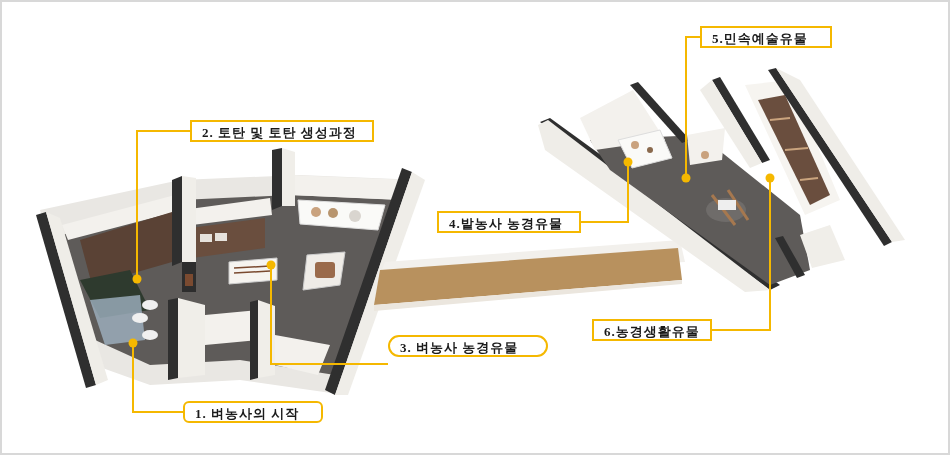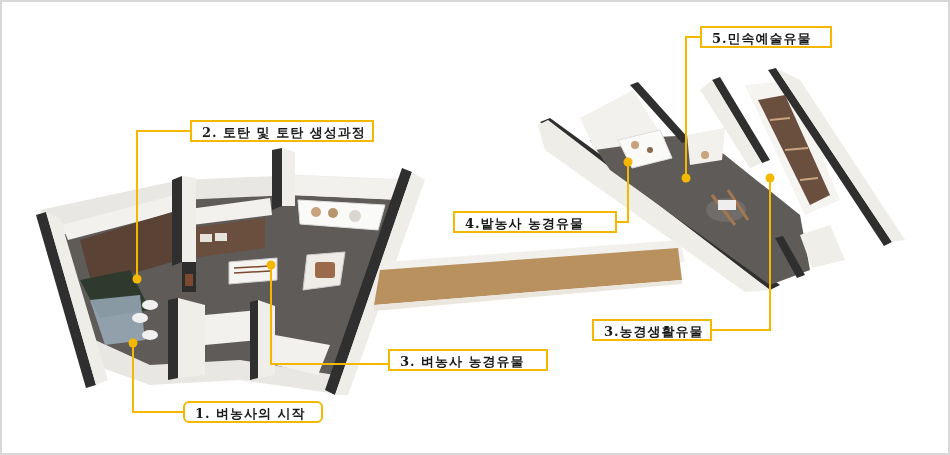--- a/index.html
+++ b/index.html
@@ -2,21 +2,21 @@
 <html><head>
 <meta charset="utf-8">
 <style>
   html, body { margin: 0; padding: 0; background: #ffffff; }
   body { width: 950px; height: 455px; overflow: hidden; font-family: "DejaVu Serif", "Liberation Serif", serif; }
   .frame { position: absolute; left: 0; top: 0; width: 946px; height: 451px; border: 2px solid #d8d8d8; background: #fff; }
   .scene { position: absolute; left: 0; top: 0; width: 950px; height: 455px; }
   .label-box {
     position: absolute; height: 22px; line-height: 22px; padding: 0 10px;
     background: #ffffff; border: 2px solid #f5b800; box-sizing: border-box;
-    font-size: 13px; font-weight: bold; color: #1a1a1a; white-space: nowrap; letter-spacing: 1px;
+    font-size: 13px; font-weight: bold; color: #1a1a1a; white-space: nowrap; letter-spacing: 1px; font-family: Liberation Serif, serif;
   }
 </style>
 </head>
 <body>
 
 <div class="frame"></div>
 
 <svg class="scene" width="950" height="455" viewBox="0 0 950 455">
 
   <g>
@@ -133,24 +133,24 @@
     <circle cx="770" cy="178" r="4.5"></circle>
   </g>
 </svg>
 
 <div class="label-box" style="left:183px; top:401px; width:140px;border-radius:6px;">
   <span>1. 벼농사의 시작</span>
 </div>
 <div class="label-box" style="left:190px; top:120px; width:184px;">
   <span>2. 토탄 및 토탄 생성과정</span>
 </div>
-<div class="label-box" style="left:388px; top:349px; width:160px;">
+<div class="label-box" style="left:388px; top:335px; width:160px;border-radius:11px;">
   <span>3. 벼농사 농경유물</span>
 </div>
-<div class="label-box" style="left:437px; top:211px; width:164px;margin-left:16px;">
+<div class="label-box" style="left:437px; top:211px; width:144px;">
   <span>4.밭농사 농경유물</span>
 </div>
 <div class="label-box" style="left:700px; top:26px; width:132px;">
   <span>5.민속예술유물</span>
 </div>
 <div class="label-box" style="left:592px; top:319px; width:120px;">
-  <span>3.농경생활유물</span>
+  <span>6.농경생활유물</span>
 </div>
 
 </body></html>

